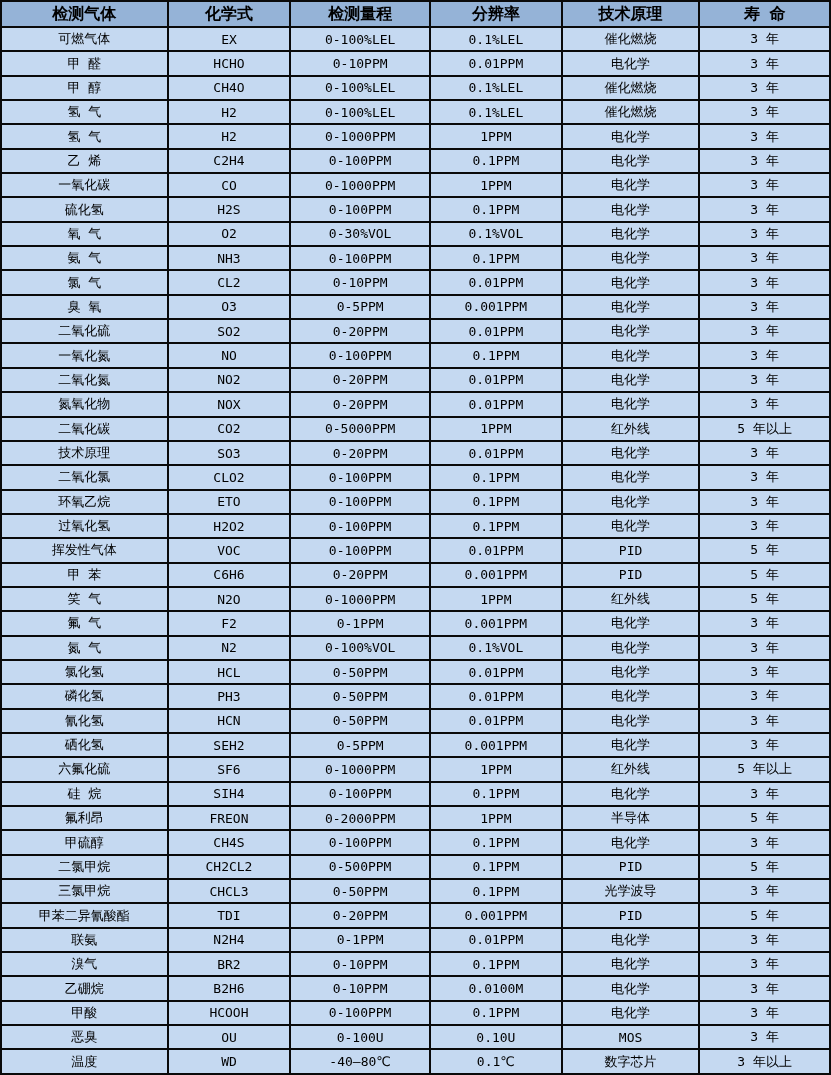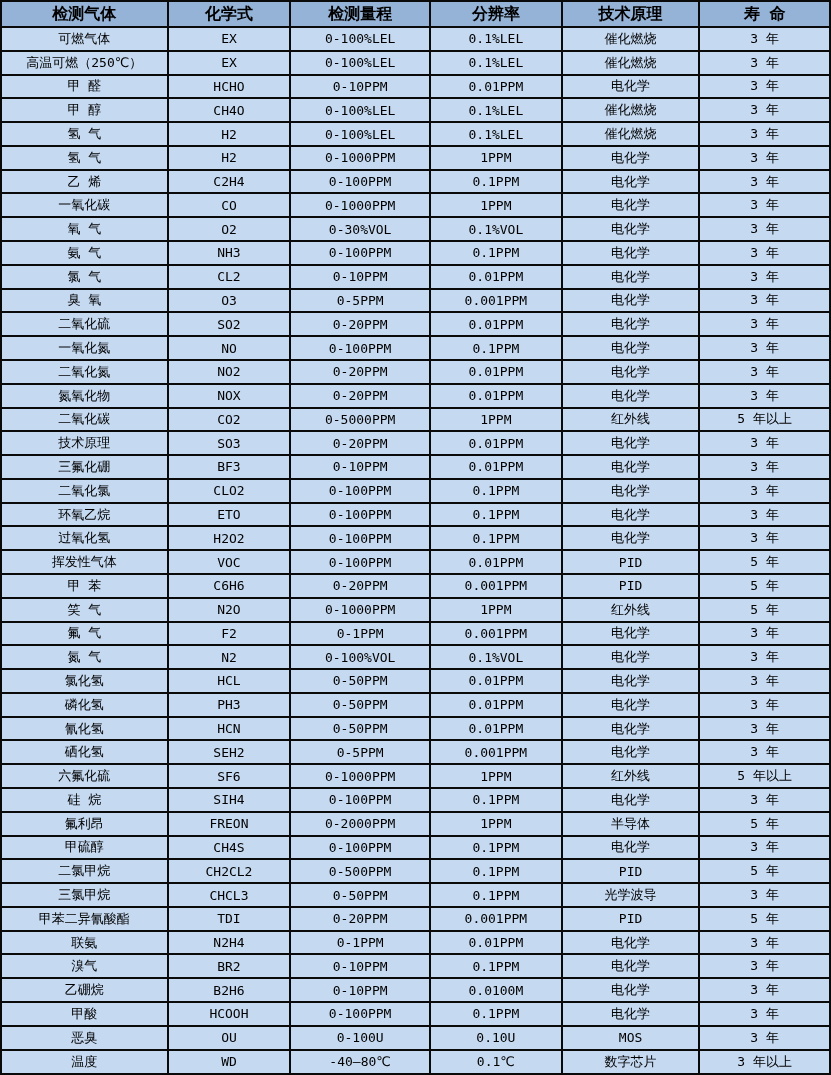--- a/index.html
+++ b/index.html
@@ -74,28 +74,20 @@
   <tbody>
       <tr>
         <td>可燃气体</td>
         <td>EX</td>
         <td>0-100%LEL</td>
         <td>0.1%LEL</td>
         <td>催化燃烧</td>
         <td>3 年</td>
       </tr>
       <tr>
-        <td>高温可燃（250℃）</td>
-        <td>EX</td>
-        <td>0-100%LEL</td>
-        <td>0.1%LEL</td>
-        <td>催化燃烧</td>
-        <td>3 年</td>
-      </tr>
-      <tr>
         <td>甲 醛</td>
         <td>HCHO</td>
         <td>0-10PPM</td>
         <td>0.01PPM</td>
         <td>电化学</td>
         <td>3 年</td>
       </tr>
       <tr>
         <td>甲 醇</td>
         <td>CH4O</td>
@@ -130,20 +122,28 @@
       </tr>
       <tr>
         <td>一氧化碳</td>
         <td>CO</td>
         <td>0-1000PPM</td>
         <td>1PPM</td>
         <td>电化学</td>
         <td>3 年</td>
       </tr>
       <tr>
+        <td>硫化氢</td>
+        <td>H2S</td>
+        <td>0-100PPM</td>
+        <td>0.1PPM</td>
+        <td>电化学</td>
+        <td>3 年</td>
+      </tr>
+      <tr>
         <td>氧 气</td>
         <td>O2</td>
         <td>0-30%VOL</td>
         <td>0.1%VOL</td>
         <td>电化学</td>
         <td>3 年</td>
       </tr>
       <tr>
         <td>氨 气</td>
         <td>NH3</td>
@@ -205,28 +205,20 @@
         <td>CO2</td>
         <td>0-5000PPM</td>
         <td>1PPM</td>
         <td>红外线</td>
         <td>5 年以上</td>
       </tr>
       <tr>
         <td>技术原理</td>
         <td>SO3</td>
         <td>0-20PPM</td>
-        <td>0.01PPM</td>
-        <td>电化学</td>
-        <td>3 年</td>
-      </tr>
-      <tr>
-        <td>三氟化硼</td>
-        <td>BF3</td>
-        <td>0-10PPM</td>
         <td>0.01PPM</td>
         <td>电化学</td>
         <td>3 年</td>
       </tr>
       <tr>
         <td>二氧化氯</td>
         <td>CLO2</td>
         <td>0-100PPM</td>
         <td>0.1PPM</td>
         <td>电化学</td>

